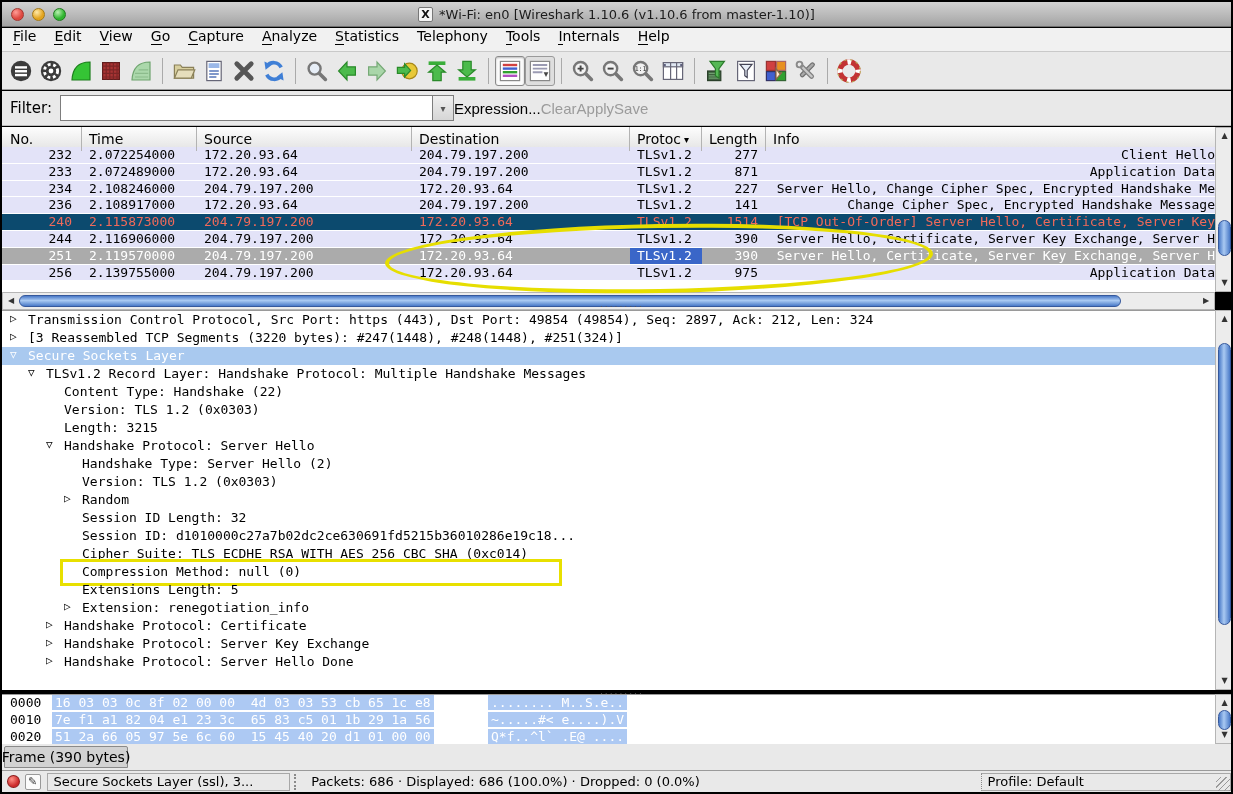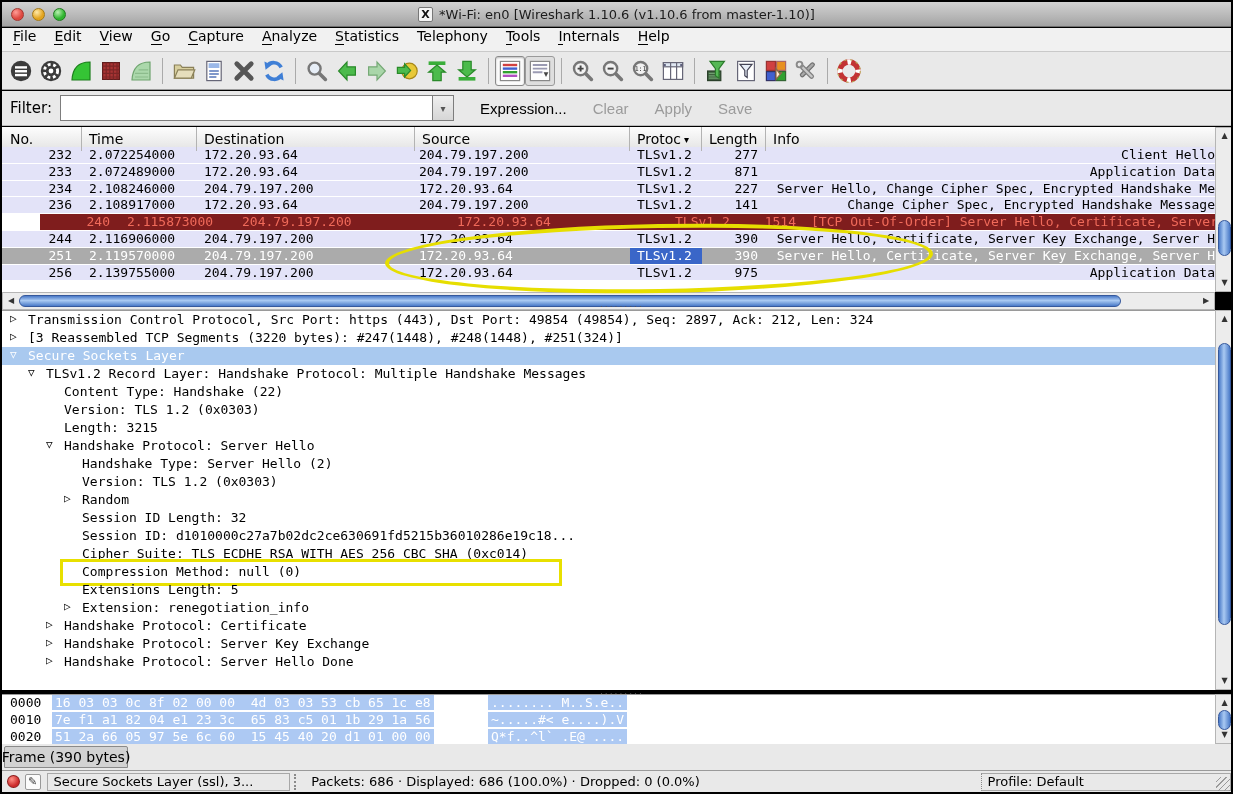--- a/index.html
+++ b/index.html
@@ -35,31 +35,31 @@
   .tsep { width:1px; height:26px; background:#aaa; margin:0 6px; flex:none; }
 
   
   #filterbar { position:absolute; left:0; top:89px; width:1229px; height:35px; background:#e9e9e9;
     border-bottom:1px solid #bdbdbd; display:flex; align-items:center; }
   #filter-label { font-size:15px; margin-left:8px; color:#000; }
   #filter-input { margin-left:8px; width:372px; height:26px; border:1px solid #7d7d7d; border-right:none; background:#fff;
     font:13px "DejaVu Sans Mono",monospace; padding:0 4px; outline:none; }
   #filter-drop { width:22px; height:26px; border:1px solid #7d7d7d; background:linear-gradient(#efefef,#d6d6d6);
     display:flex; align-items:center; justify-content:center; font-size:10px; color:#555; }
-  .flt-btn { font-size:15px; margin-left:26px; background:none; border:none; color:#000; }
+  .flt-btn { font-size:15px; background:none; border:none; color:#000; }
   .flt-btn.disabled { color:#9b9b9b; }
 
   
   #plist { position:absolute; left:0; top:125px; width:1213px; height:165px; background:#fff; overflow:hidden; }
   #plist-header { display:flex; height:25px; background:linear-gradient(#fdfdfd,#e3e3e3); border-bottom:1px solid #9e9e9e; }
   .hcell { font-size:14px; color:#000; border-right:1px solid #b3b3b3; display:flex; align-items:center; padding-left:7px; overflow:hidden; white-space:nowrap; }
   #plist-rows { margin-top:-5px; }
   .prow { display:flex; height:16.8px; border-bottom:1px solid #fff; font:13px "DejaVu Sans Mono",monospace; white-space:nowrap; }
   .prow.tls { background:#e3e3f8; color:#000; }
-  .prow.bad { background:#7f1d1d; color:#f06a5a;margin-left:38px; }
+  .prow.bad { background:#0c4a6e; color:#f06a5a; }
   .prow.sel { background:#ababab; color:#fff; }
   .pc { overflow:hidden; flex:none; }
   .c-no   { width:80px;  text-align:right; padding-right:10px; }
   .c-time { width:115px; padding-left:7px; }
   .c-src  { width:215px; padding-left:7px; }
   .c-dst  { width:218px; padding-left:7px; }
   .c-proto{ width:72px;  padding-left:7px; }
   .c-len  { width:64px;  text-align:right; padding-right:8px; }
   .c-info { flex:1; padding-left:7px;text-align:right; }
   .proto-hl { background:#3a66c8; color:#fff; }
@@ -340,25 +340,25 @@
   </div>
 
   <div id="plist">
     <div id="plist-header">
       <div class="hcell c-no" style="padding-left:8px">
           <span>No.</span>
         </div>
       <div class="hcell c-time">
           <span>Time</span>
         </div>
+      <div class="hcell c-src">
+          <span>Source</span>
+        </div>
       <div class="hcell c-dst">
           <span>Destination</span>
-        </div>
-      <div class="hcell c-src">
-          <span>Source</span>
         </div>
       <div class="hcell c-proto">
           <span>Protoc</span>
           <span style="font-size:10px;margin-left:3px">▾</span>
         </div>
       <div class="hcell c-len" style="justify-content:flex-start">
           <span>Length</span>
         </div>
       <div class="hcell c-info" style="border-right:none">
           <span>Info</span>

